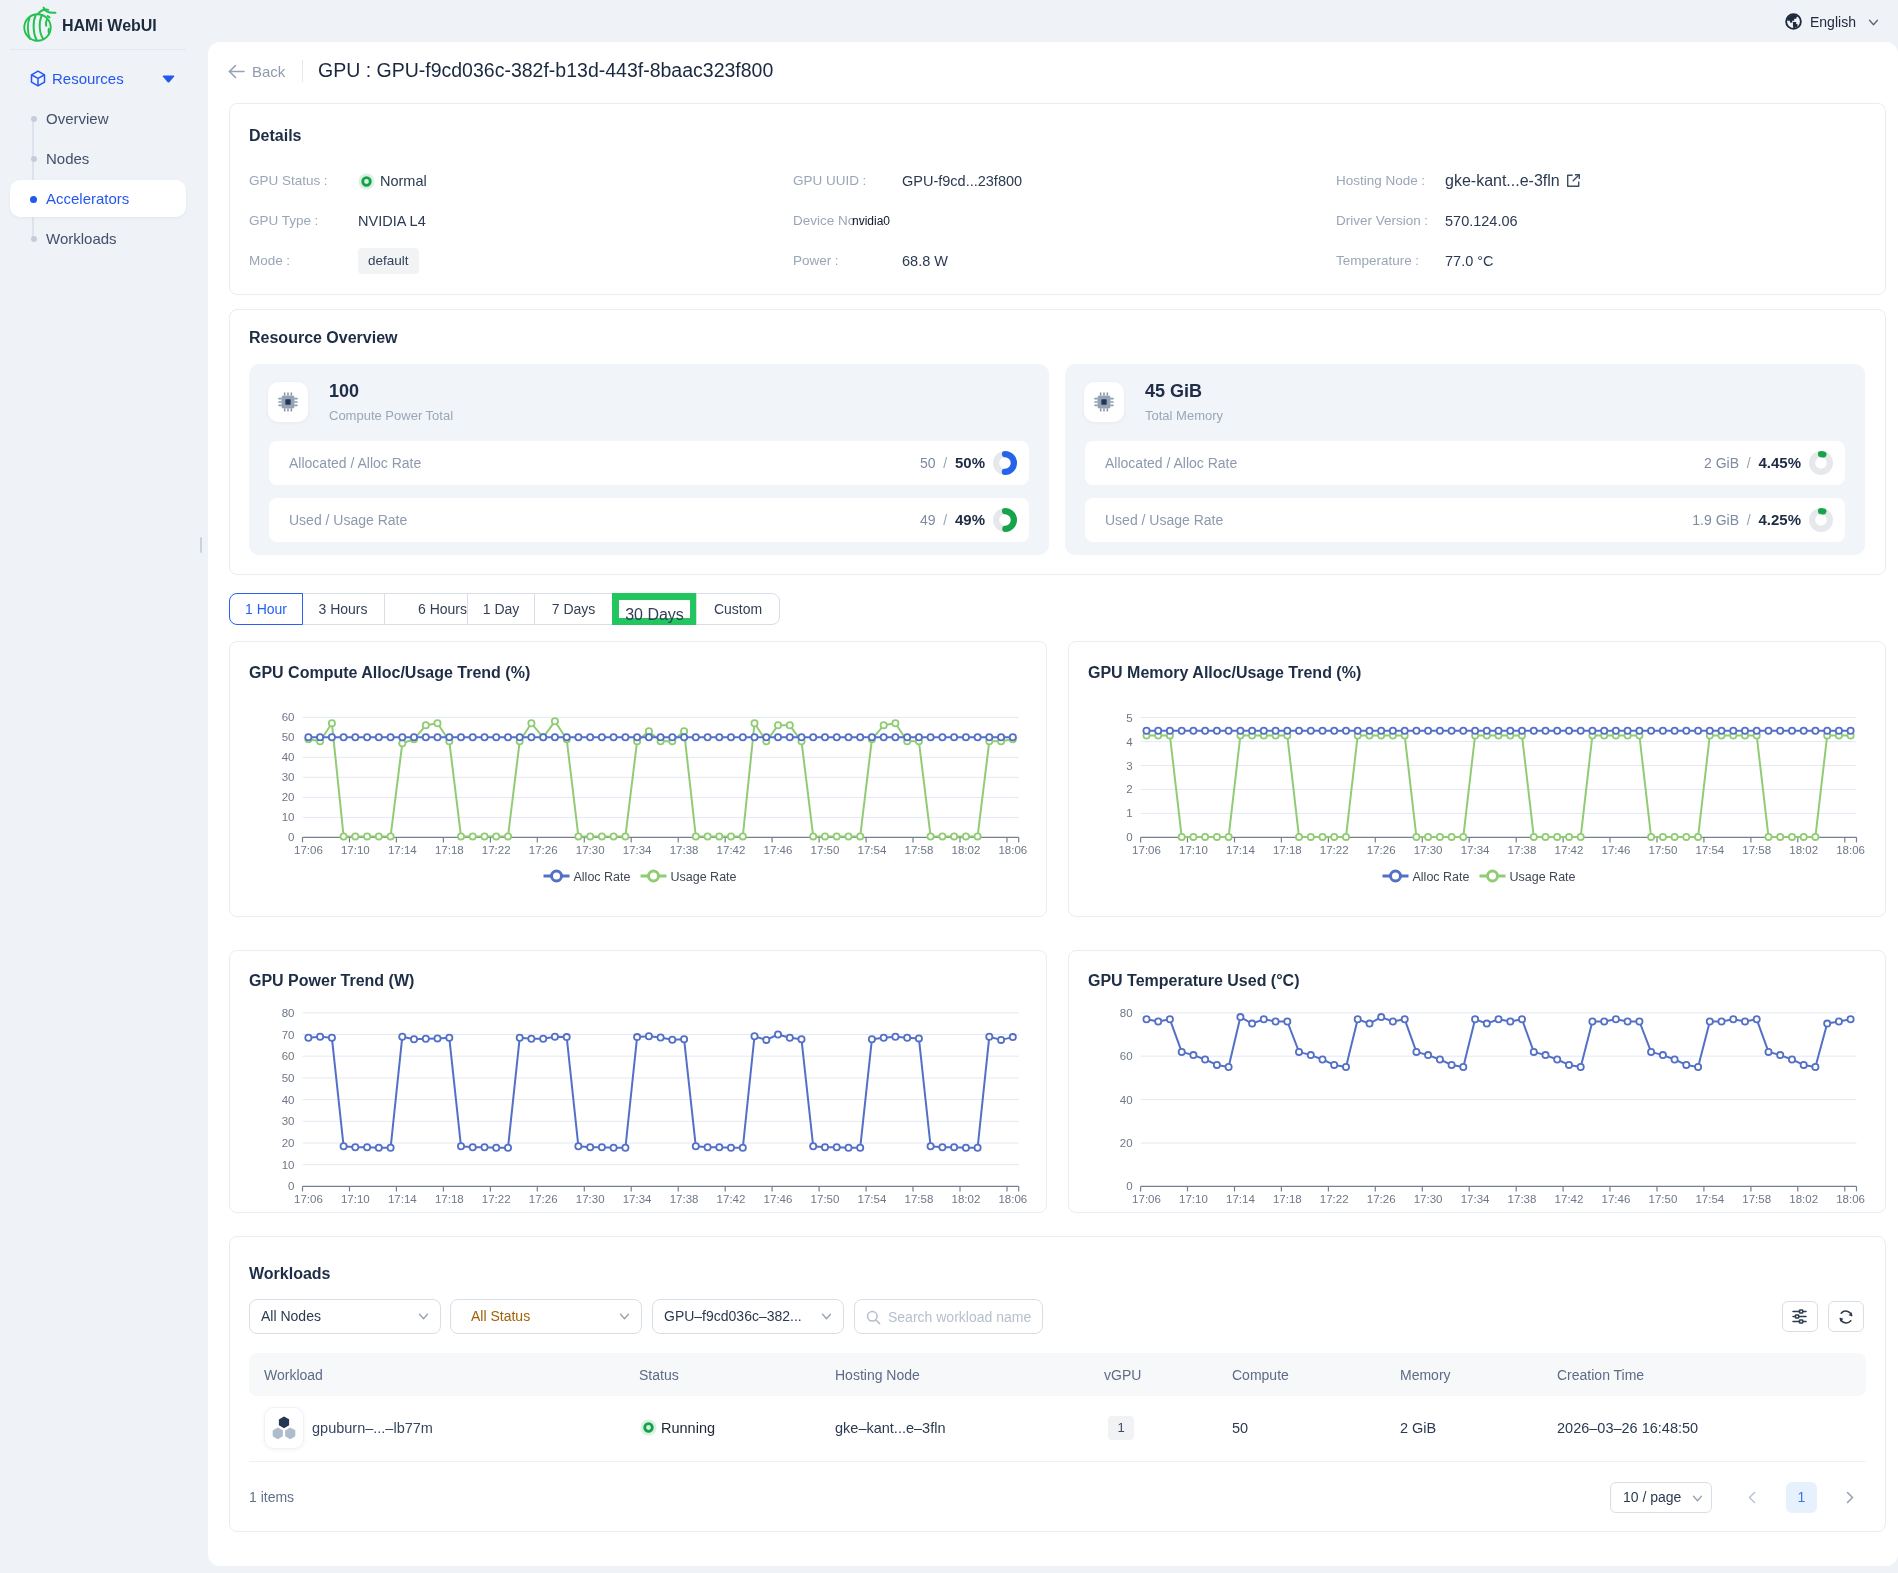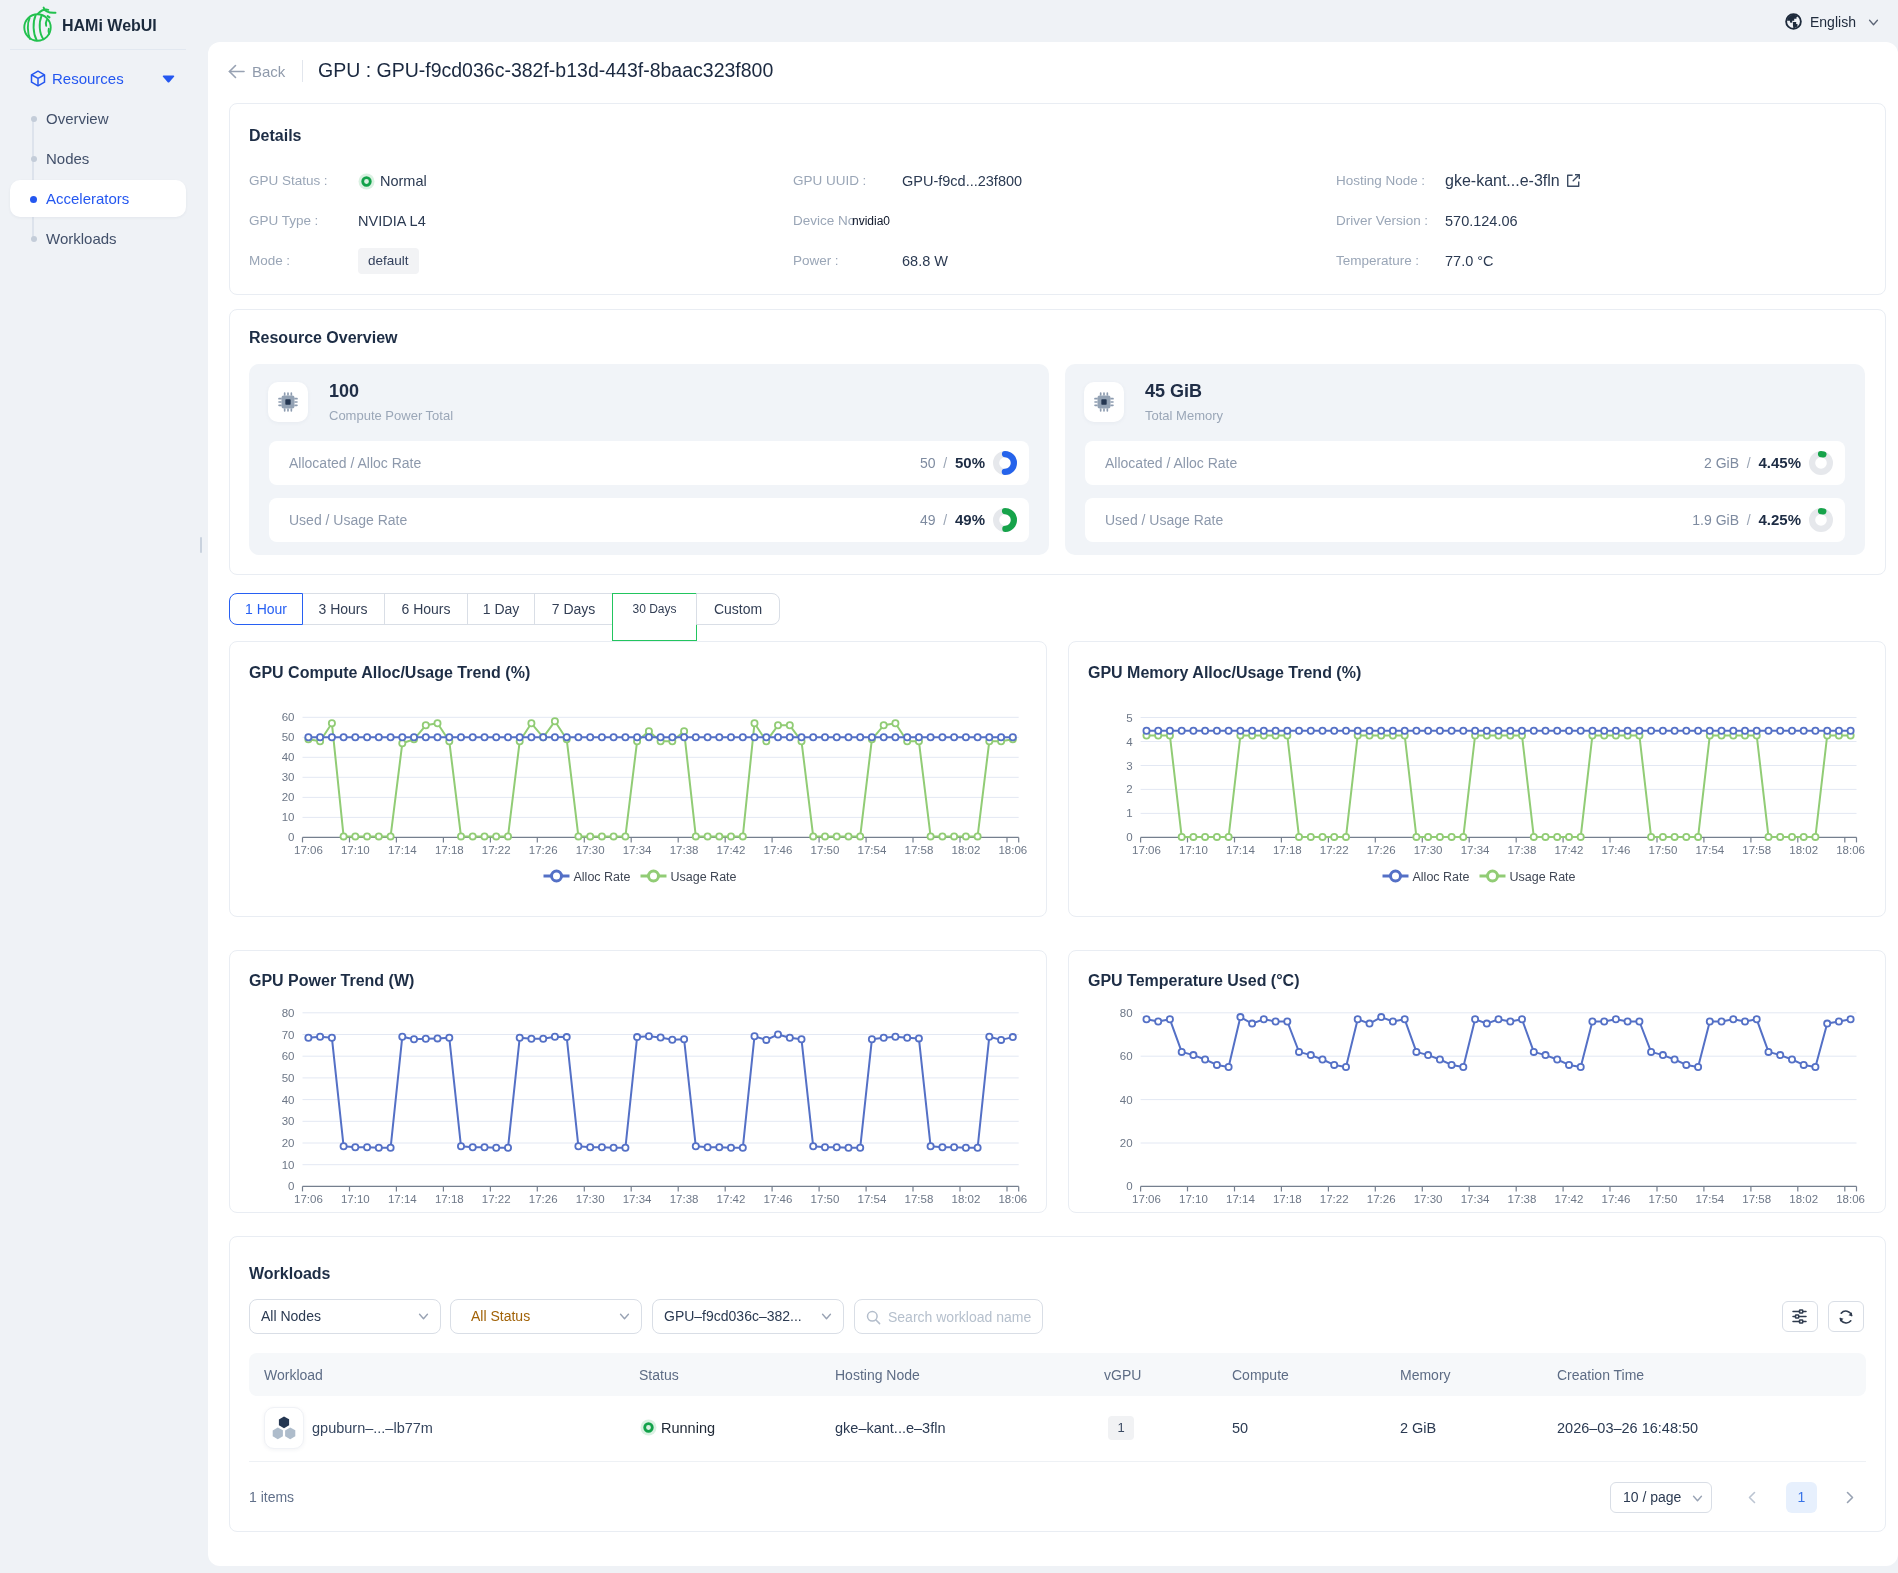--- a/index.html
+++ b/index.html
@@ -133,24 +133,24 @@
 <div style="position:absolute;font-size:14px;color:#7e8ba0;font-weight:400;line-height:20px;top:453.0px;white-space:nowrap;right:97px;"><span style="color:#7e8ba0">2 GiB</span><span style="color:#9aa5b5">&nbsp;&nbsp;/&nbsp;&nbsp;</span><span style="color:#1d2c44;font-weight:700;font-size:15px">4.45%</span></div>
 <div style="position:absolute;left:1085px;top:498px;width:760px;height:44px;background:#fff;border-radius:8px"></div>
 <div style="position:absolute;font-size:14px;color:#8d99ac;font-weight:400;line-height:20px;top:510.0px;white-space:nowrap;left:1105px;">Used / Usage Rate</div>
 <svg width="26" height="26" viewBox="0 0 26 26" style="position:absolute;left:1808px;top:507px">
 <circle cx="13" cy="13" r="8.9" fill="none" stroke="#e6e8ec" stroke-width="6.2"></circle>
 <circle cx="13" cy="13" r="8.9" fill="none" stroke="#16a34a" stroke-width="6.2" stroke-linecap="round" stroke-dasharray="2.38 53.54" transform="rotate(-90 13 13)"></circle>
 </svg>
 <div style="position:absolute;font-size:14px;color:#7e8ba0;font-weight:400;line-height:20px;top:510.0px;white-space:nowrap;right:97px;"><span style="color:#7e8ba0">1.9 GiB</span><span style="color:#9aa5b5">&nbsp;&nbsp;/&nbsp;&nbsp;</span><span style="color:#1d2c44;font-weight:700;font-size:15px">4.25%</span></div>
 <div style="position:absolute;left:229px;top:593px;width:74px;height:32px;line-height:30px;text-align:center;font-size:14px;background:#fff;border:1px solid #2760f3;color:#2760f3;z-index:2;border-radius:8px 0 0 8px;">1 Hour</div>
 <div style="position:absolute;left:302px;top:593px;width:84px;height:32px;line-height:30px;text-align:center;font-size:14px;background:#fff;border:1px solid #d9dee6;color:#333f55;margin-left:-1px;z-index:1;">3 Hours</div>
-<div style="position:absolute;left:385px;top:593px;width:84px;height:32px;line-height:30px;text-align:center;font-size:14px;background:#fff;border:1px solid #d9dee6;color:#333f55;margin-left:-1px;z-index:1;">6 Hours</div>
+<div style="position:absolute;left:385px;top:593px;width:84px;height:32px;line-height:30px;text-align:right;font-size:14px;background:#fff;border:1px solid #d9dee6;color:#333f55;margin-left:-1px;z-index:1;">6 Hours</div>
 <div style="position:absolute;left:468px;top:593px;width:68px;height:32px;line-height:30px;text-align:center;font-size:14px;background:#fff;border:1px solid #d9dee6;color:#333f55;margin-left:-1px;z-index:1;">1 Day</div>
 <div style="position:absolute;left:535px;top:593px;width:79px;height:32px;line-height:30px;text-align:center;font-size:14px;background:#fff;border:1px solid #d9dee6;color:#333f55;margin-left:-1px;z-index:1;">7 Days</div>
-<div style="position:absolute;left:613px;top:593px;width:85px;height:48px;line-height:30px;text-align:center;font-size:12px;background:#fff;border:1px solid #22c55e;color:#333f55;margin-left:-1px;z-index:1;">30 Days</div>
+<div style="position:absolute;left:613px;top:593px;width:85px;height:32px;line-height:30px;text-align:center;font-size:16px;background:#fff;border:7px solid #22c55e;color:#333f55;margin-left:-1px;z-index:1;">30 Days</div>
 <div style="position:absolute;left:697px;top:593px;width:84px;height:32px;line-height:30px;text-align:center;font-size:14px;background:#fff;border:1px solid #d9dee6;color:#333f55;margin-left:-1px;z-index:1;border-radius:0 8px 8px 0;">Custom</div>
 <div class="card" style="left:229px;top:641px;width:818px;height:276px"></div>
 <div class="card" style="left:1068px;top:641px;width:818px;height:276px"></div>
 <div style="position:absolute;font-size:16px;color:#1d2d45;font-weight:700;line-height:22px;top:662.0px;white-space:nowrap;left:249px;">GPU Compute Alloc/Usage Trend (%)</div>
 <div style="position:absolute;font-size:16px;color:#1d2d45;font-weight:700;line-height:22px;top:662.0px;white-space:nowrap;left:1088px;">GPU Memory Alloc/Usage Trend (%)</div>
 <svg style="position:absolute;left:229px;top:641px" width="818" height="276" font-family="Liberation Sans, sans-serif">
     <line x1="73.5" y1="176.4" x2="789.7" y2="176.4" stroke="#e3e8f3" stroke-width="1"></line>
     <line x1="73.5" y1="156.4" x2="789.7" y2="156.4" stroke="#e3e8f3" stroke-width="1"></line>
     <line x1="73.5" y1="136.3" x2="789.7" y2="136.3" stroke="#e3e8f3" stroke-width="1"></line>
     <line x1="73.5" y1="116.3" x2="789.7" y2="116.3" stroke="#e3e8f3" stroke-width="1"></line>

